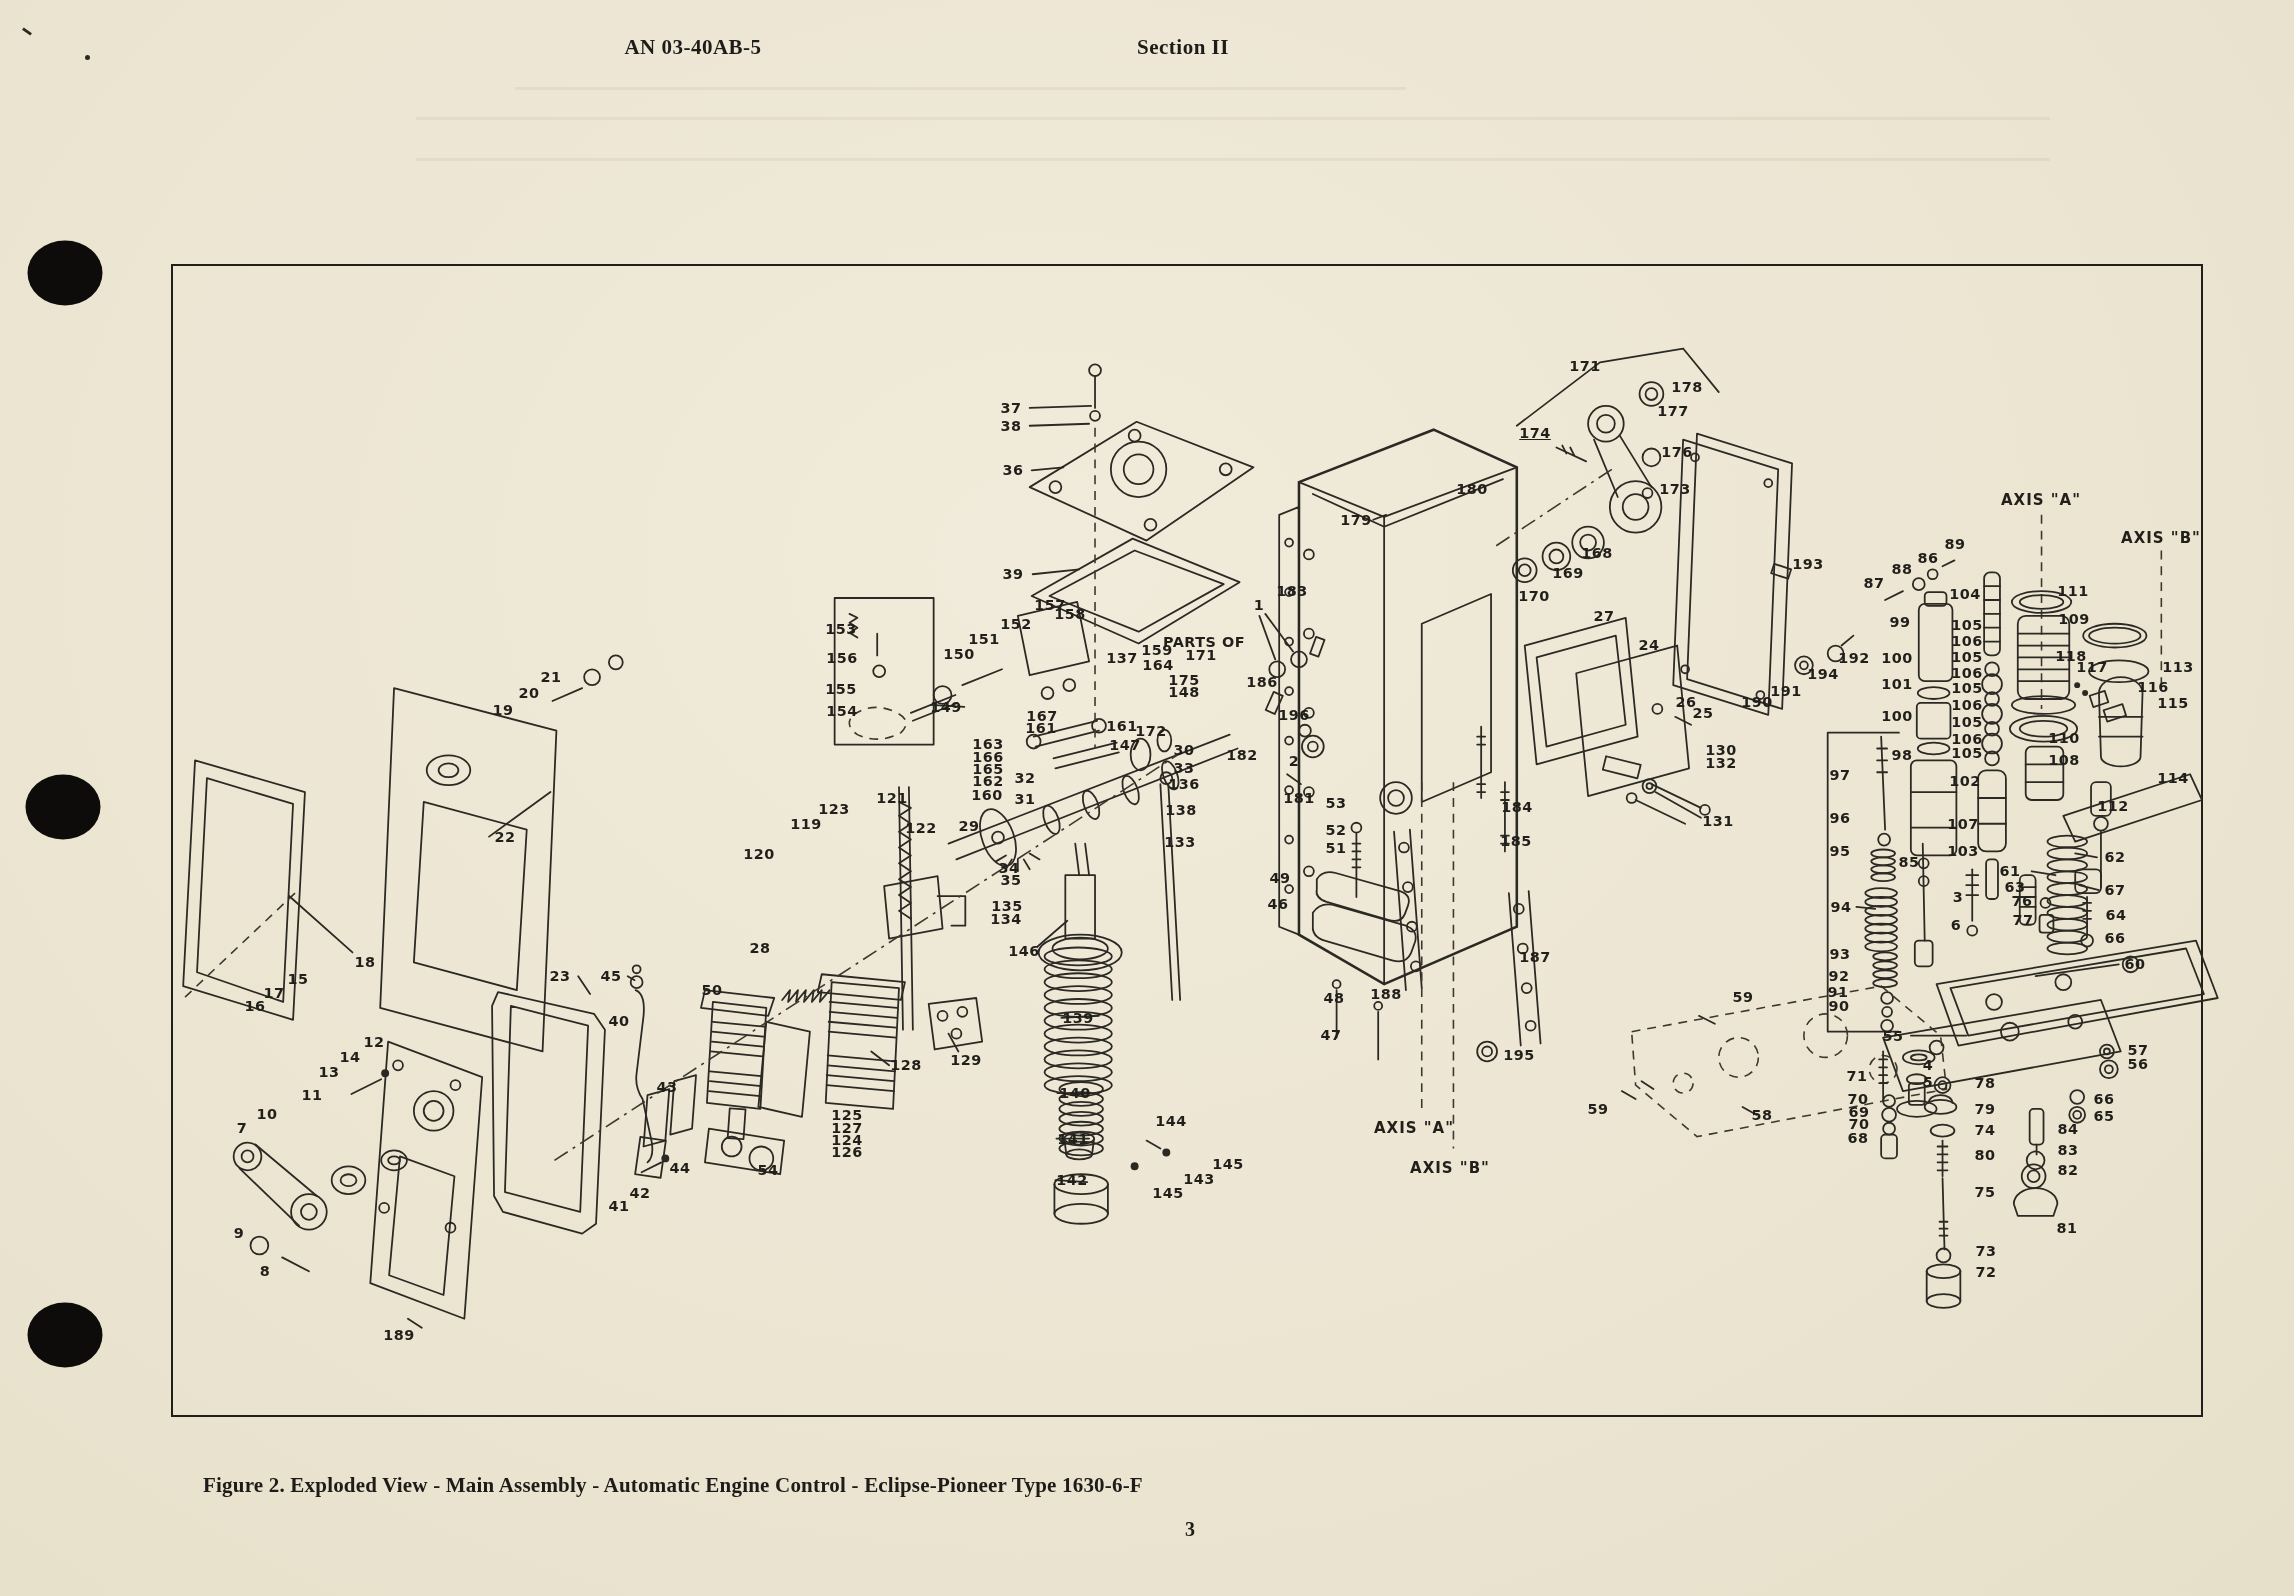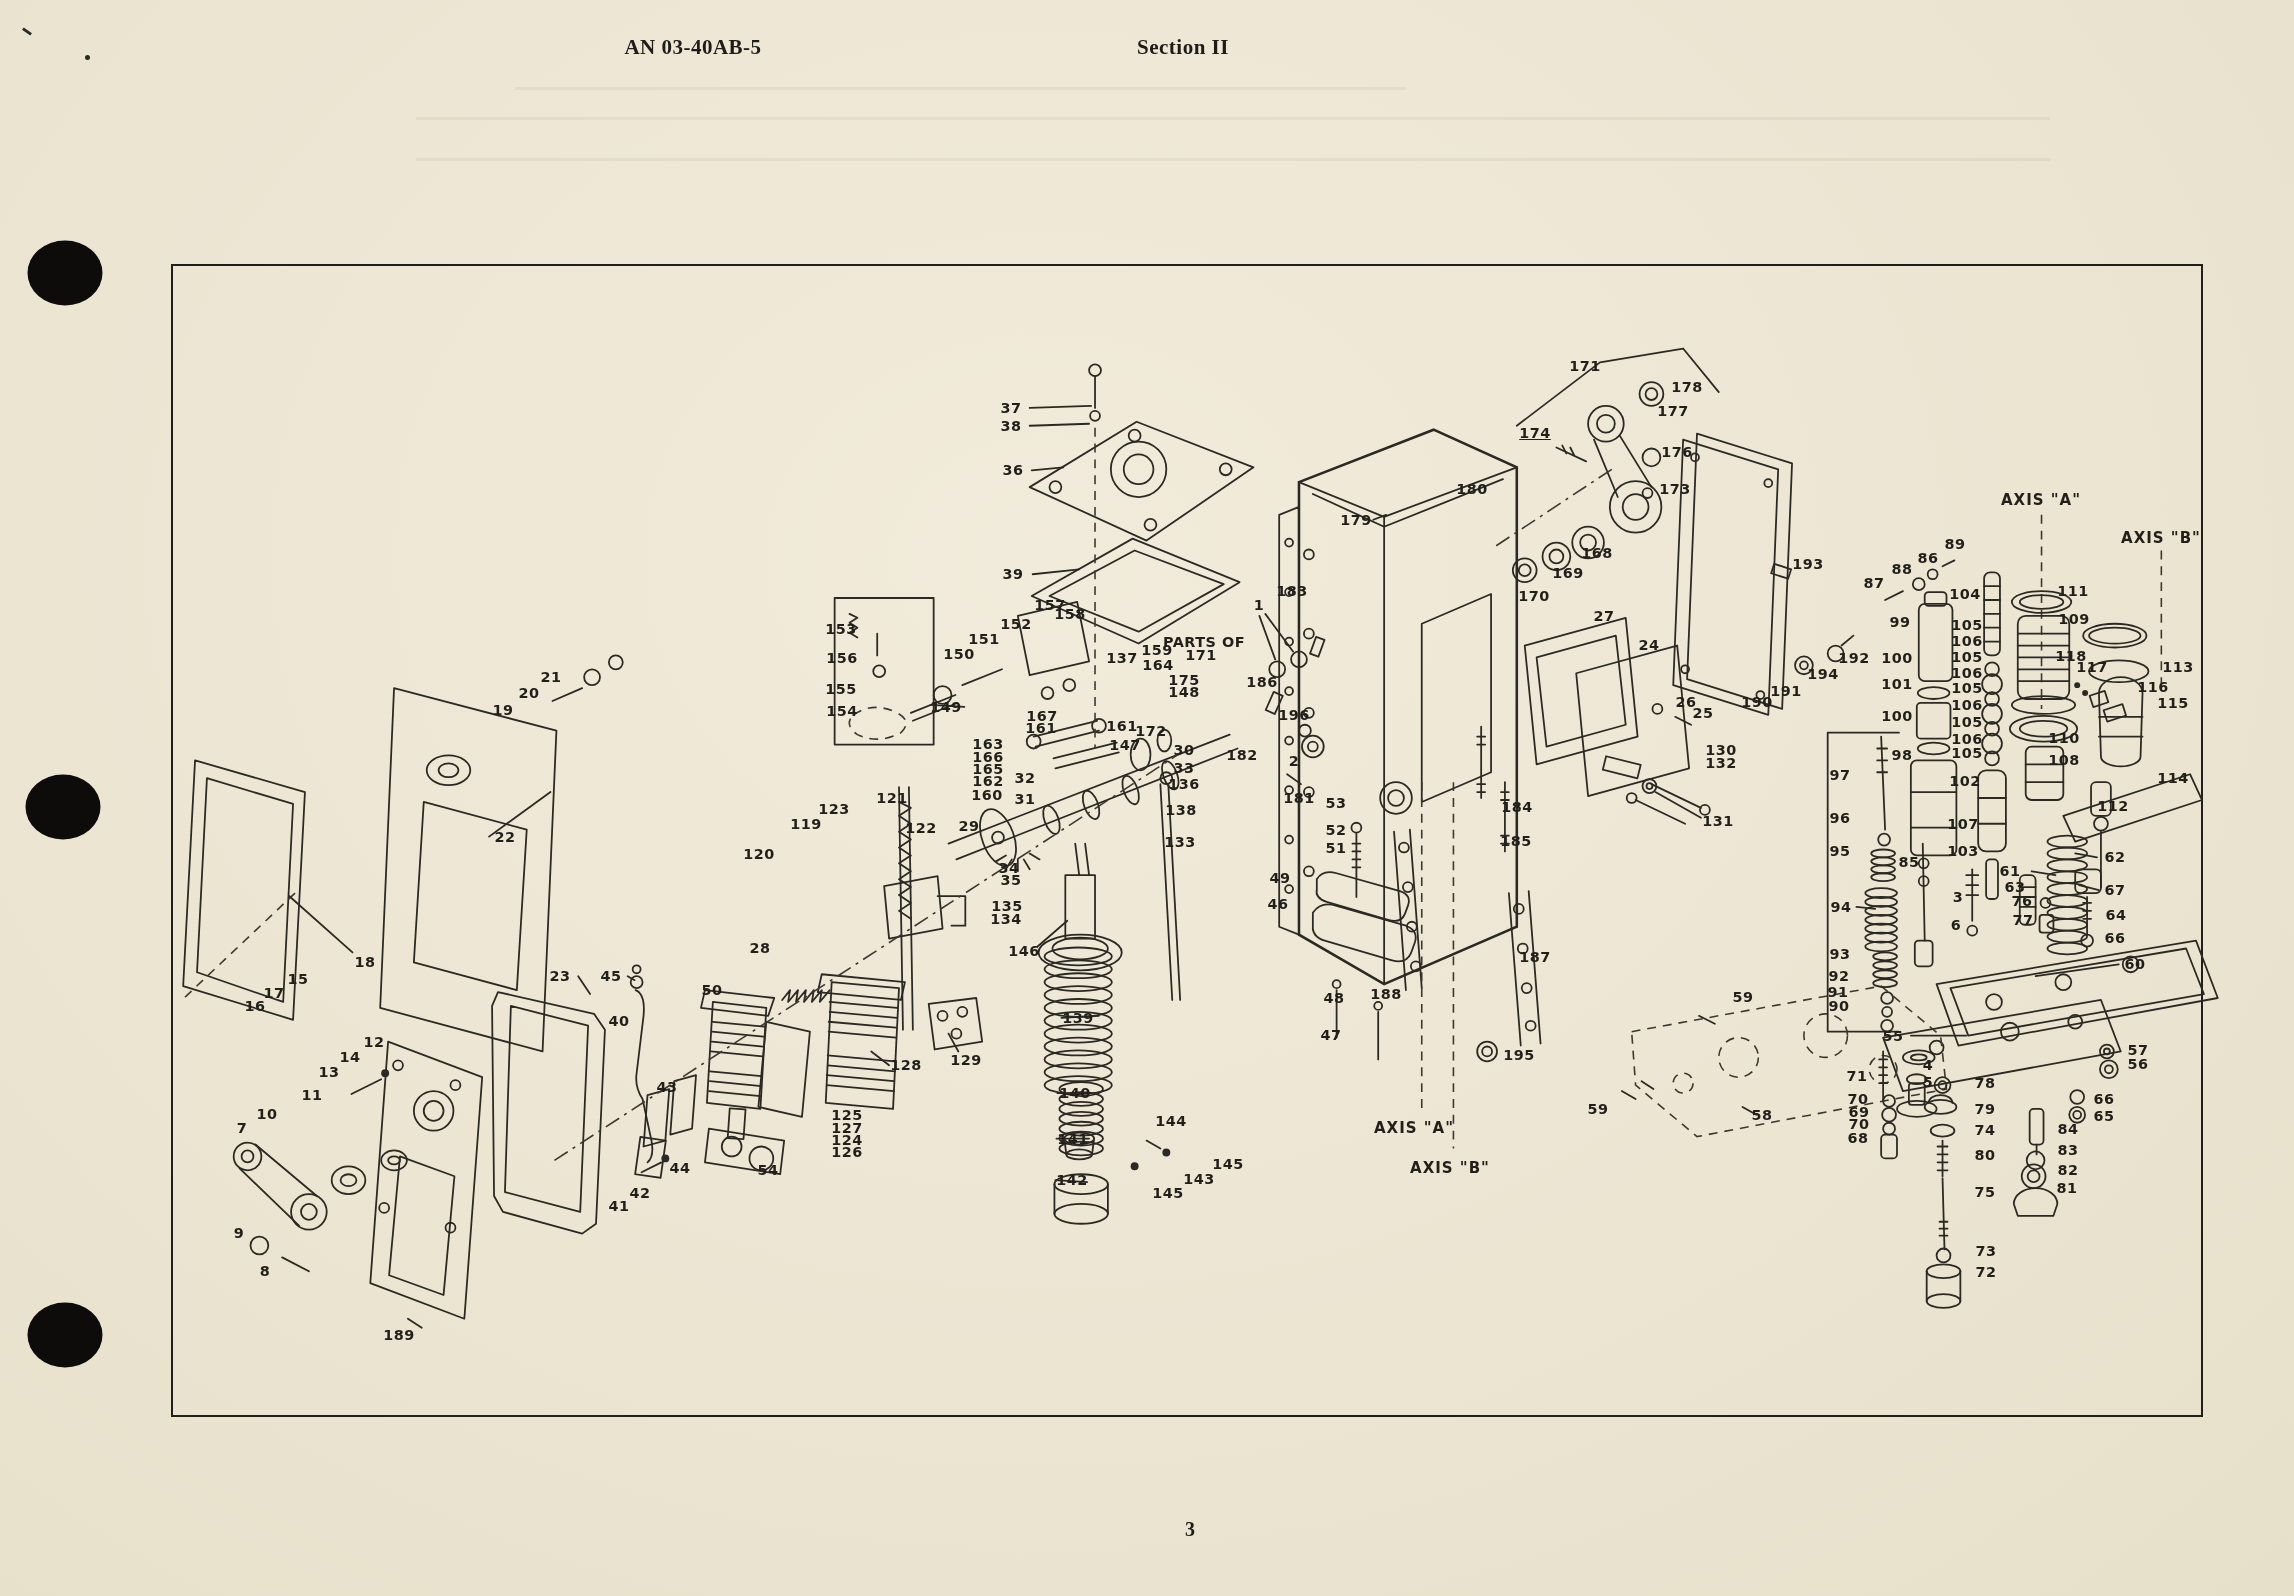--- a/index.html
+++ b/index.html
@@ -742,28 +742,29 @@
       <span class="callout" style="left: 1985px; top: 1109px;">79</span>
       <span class="callout" style="left: 1859px; top: 1124px;">70</span>
       <span class="callout" style="left: 1858px; top: 1138px;">68</span>
       <span class="callout" style="left: 2104px; top: 1099px;">66</span>
       <span class="callout" style="left: 2104px; top: 1116px;">65</span>
       <span class="callout" style="left: 1985px; top: 1130px;">74</span>
       <span class="callout" style="left: 2068px; top: 1129px;">84</span>
       <span class="callout" style="left: 1985px; top: 1155px;">80</span>
       <span class="callout" style="left: 2068px; top: 1150px;">83</span>
       <span class="callout" style="left: 2068px; top: 1170px;">82</span>
-      <span class="callout" style="left: 2067px; top: 1188px;">81</span>
+      <span class="callout" style="left: 2067px; top: 1228px;">81</span>
       <span class="callout" style="left: 1985px; top: 1192px;">75</span>
       <span class="callout" style="left: 1986px; top: 1251px;">73</span>
       <span class="callout" style="left: 1986px; top: 1272px;">72</span>
       <span class="callout" style="left: 1743px; top: 997px;">59</span>
       <span class="callout" style="left: 1598px; top: 1109px;">59</span>
       <span class="callout" style="left: 1762px; top: 1115px;">58</span>
       <span class="axis-label" style="left: 2041px; top: 500px;">AXIS "A"</span>
       <span class="axis-label" style="left: 2161px; top: 538px;">AXIS "B"</span>
       <span class="axis-label" style="left: 1414px; top: 1128px;">AXIS "A"</span>
       <span class="axis-label" style="left: 1450px; top: 1168px;">AXIS "B"</span>
     </div>
 
+  <div class="caption">Figure 2. Exploded View - Main Assembly - Automatic Engine Control - Eclipse-Pioneer Type 1630-6-F</div>
   <div class="pageno" style="left:1190px;top:1529px">3</div>
 </div>
 
 
 </body></html>

